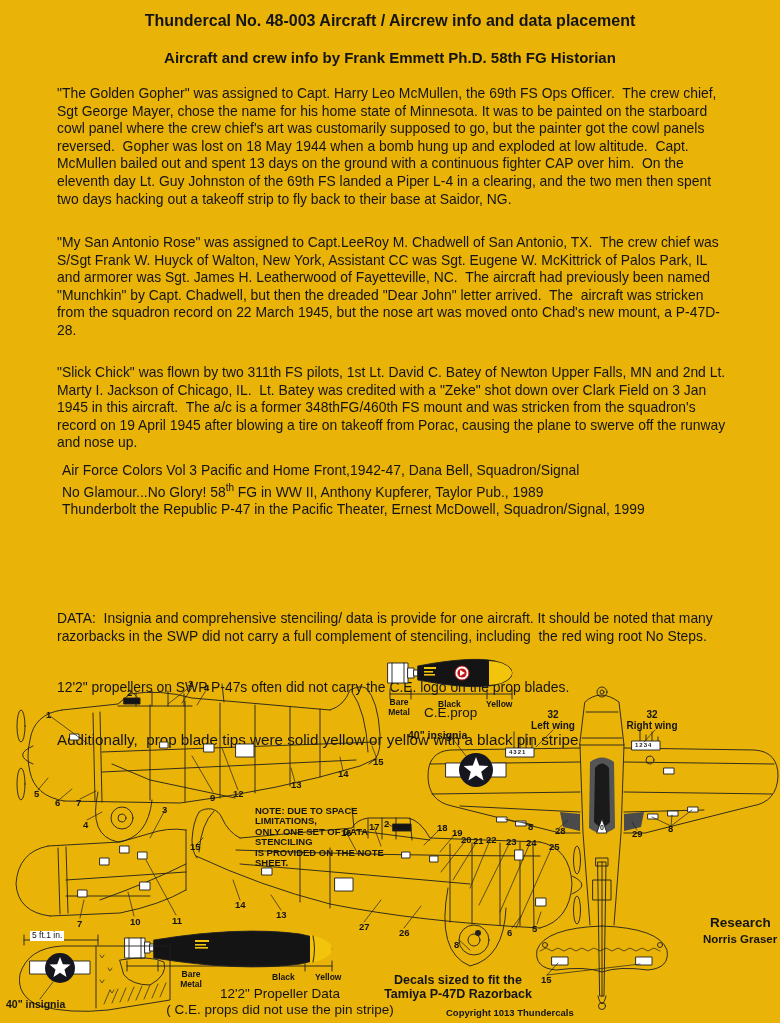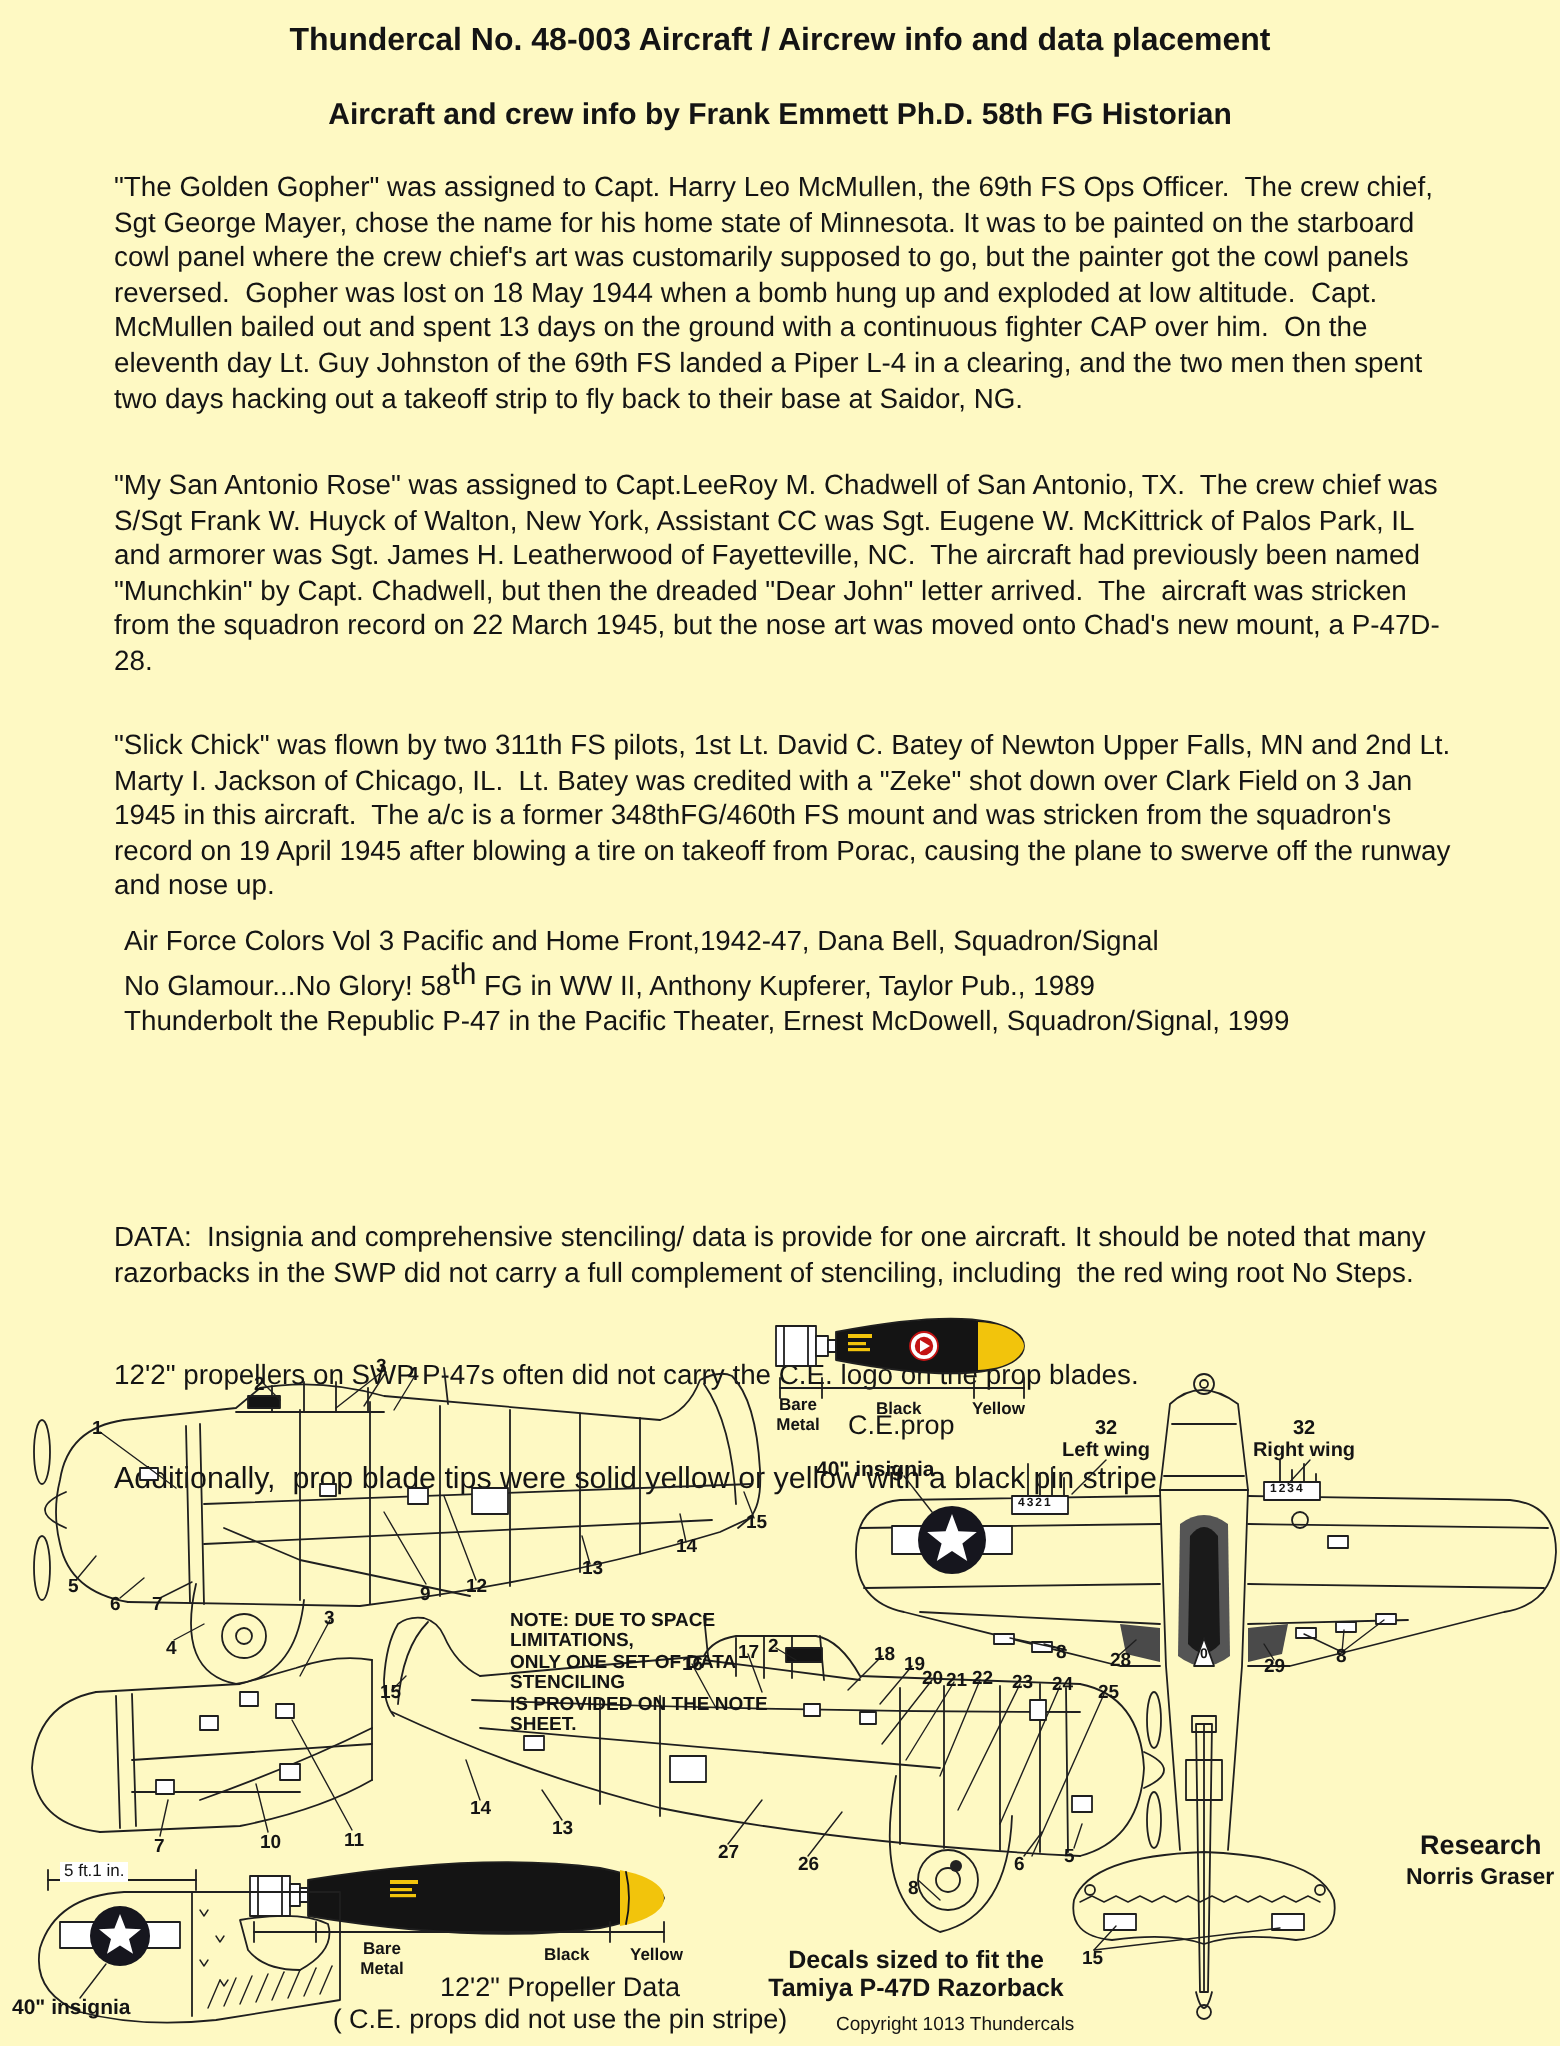--- a/index.html
+++ b/index.html
@@ -1,39 +1,39 @@
 <!DOCTYPE html>
 <html><head>
 <meta charset="utf-8">
 <style>
   html,body{margin:0;padding:0;background:#888;}
   .page{
-    position:relative;width:780px;height:1023px;background:#fef9c3;
+    position:relative;width:780px;height:1023px;background:#eab308;
     font-family:"Liberation Sans","DejaVu Sans",sans-serif;color:#141414;
     margin:0 auto;overflow:hidden;
   }
   .abs{position:absolute;}
   .doc-title{top:12px;left:0;width:780px;text-align:center;font-size:16px;font-weight:bold;}
   .doc-subtitle{top:49px;left:0;width:780px;text-align:center;font-size:15px;font-weight:bold;}
   .body-text{left:57px;width:672px;font-size:13.9px;line-height:17.6px;white-space:pre-wrap;margin:0;}
   .p1{top:85px;} .p2{top:234px;} .p3{top:364px;}
   .refs{top:462px;left:62px;width:680px;font-size:13.9px;line-height:17.3px;}
-  .refs sup{font-size:15px;}
+  .refs sup{font-size:10px;}
   .data-block{top:576px;left:57px;width:676px;font-size:13.9px;line-height:17.2px;white-space:pre-wrap;}
   .data-big{font-size:15.2px;}
   .callout{font-size:9.5px;font-weight:bold;line-height:9px;}
   .dlabel{font-size:8.5px;line-height:9.5px;font-weight:bold;}
   .dlabel-plain{font-size:8.5px;line-height:9.5px;}
   .prop-title{font-size:13.5px;}
   .note-box{width:140px;font-size:9.5px;font-weight:bold;line-height:10.4px;margin-top:16px;}
   .wing-label{font-weight:bold;font-size:10px;line-height:10.5px;text-align:center;}
   .ins-label{font-weight:bold;font-size:10.5px;}
   .digits{font-size:6px;letter-spacing:1px;font-weight:bold;}
   .decal-fit{font-weight:bold;font-size:12.5px;line-height:14px;text-align:center;width:170px;}
-  .copyright{font-weight:normal;font-size:9.5px;}
+  .copyright{font-weight:bold;font-size:9.5px;margin-left:28px;}
   .research1{font-weight:bold;font-size:13.5px;}
   .research2{font-weight:bold;font-size:11.5px;}
   .zero-mark{font-size:7px;font-weight:bold;}
   svg{position:absolute;left:0;top:655px;}
   svg *{vector-effect:non-scaling-stroke;}
 </style>
 </head>
 <body>
 
 <div class="page">

